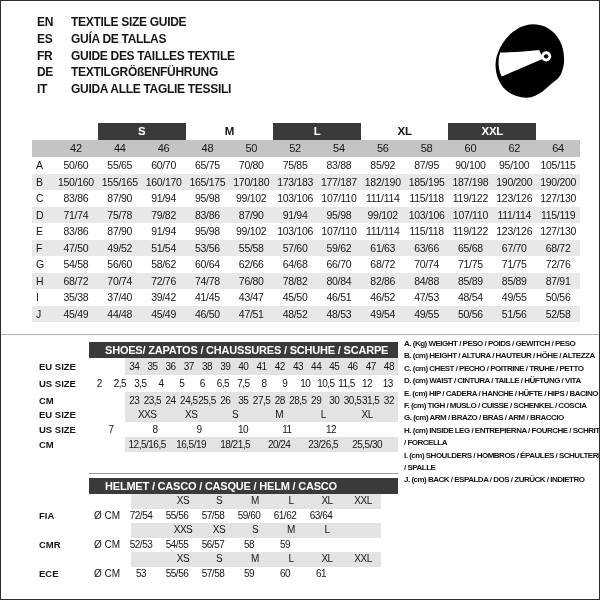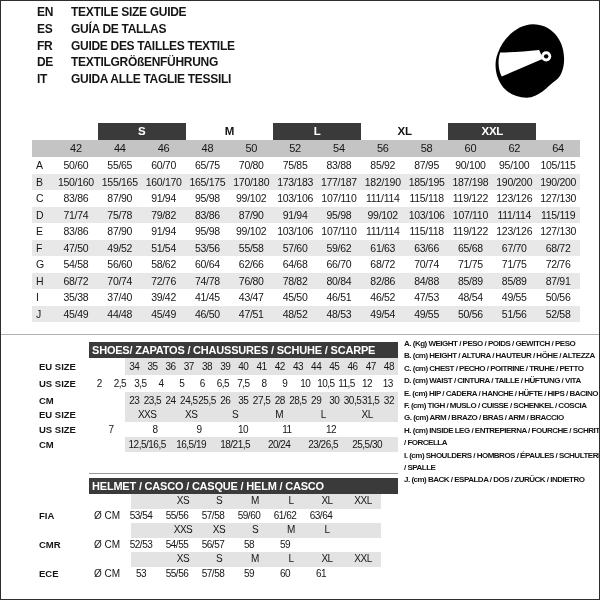--- a/index.html
+++ b/index.html
@@ -4,21 +4,21 @@
 <style>
   * { margin:0; padding:0; box-sizing:border-box; }
   html,body { width:600px; height:600px; }
   body {
     font-family:"Liberation Sans", sans-serif;
     background:#ffffff; color:#151515;
     position:relative; overflow:hidden;
     border:1px solid #2e2e2e;
   }
   
-  .lang-block { position:absolute; top:3px; left:36px; }
+  .lang-block { position:absolute; top:13px; left:36px; }
   .lang-row { display:flex; font-weight:700; font-size:12px; line-height:16.8px; letter-spacing:-0.3px; }
   .lang-code { width:34px; }
   
   .helmet-svg { position:absolute; top:14px; left:489px; width:78px; height:92px; }
   
   .textile { position:absolute; left:31px; top:122px; width:548px; }
   .t-row { display:grid; grid-template-columns:22px repeat(12,1fr); height:16.5px; line-height:16.5px; font-size:10.5px; letter-spacing:-0.3px; }
   .t-row.alt { background:#e8e8e8; }
   .t-head { height:17px; line-height:17px; }
   .t-band { height:17px; line-height:17px; background:#c4c4c4; font-size:11px; }
@@ -26,21 +26,21 @@
   .t-letter { text-align:left; padding-left:4px; }
   .t-size { grid-column:span 2; text-align:center; font-weight:700; font-size:11.5px; }
   .t-size.dark { background:#3a3a3a; color:#fff; }
   
   .sep { position:absolute; left:0; right:0; top:333px; height:1px; background:#b2b2b2; }
   .gloves-underline { position:absolute; left:88px; width:309px; top:472px; height:1px; background:#9a9a9a; }
   
   .subtable { position:absolute; left:31px; width:366px; }
   .srow { display:flex; }
   .srow-label { width:57px; font-weight:700; font-size:9.5px; padding-left:7px; white-space:nowrap; }
-  .bar { width:309px; height:16px; line-height:16px; background:#3a3a3a; color:#fff; font-weight:700; font-size:11px; letter-spacing:-0.2px; padding-left:3px; white-space:nowrap; }
+  .bar { width:309px; height:16px; line-height:16px; background:#3a3a3a; color:#fff; font-weight:700; font-size:11px; letter-spacing:-0.2px; padding-left:16px; white-space:nowrap; }
   .srow-vals { display:grid; font-size:10px; letter-spacing:-0.5px; }
   .srow-vals.shaded { background:#e3e3e3;margin-left:42px; }
   .srow-vals .v { text-align:center; white-space:nowrap; }
   .shoes-vals  { width:309px; grid-template-columns:repeat(15,1fr); }
   .gloves-vals { width:309px; grid-template-columns:repeat(6,44px); }
   .helm-vals   { width:250px; grid-template-columns:34px repeat(6,36px); }
   .helm-vals .unit { text-align:left; padding-left:5px; letter-spacing:0; }
   #shoes  .srow { height:17px; line-height:17px; } #shoes .srow.barrow { height:16px; }
   #gloves .srow { height:15px; line-height:15px; } #gloves .srow.barrow { height:16px; }
   #helmet .srow { height:14.5px; line-height:14.5px; } #helmet .srow.barrow { height:16px; }
@@ -388,21 +388,21 @@
           <div class="v">M</div>
           <div class="v">L</div>
           <div class="v">XL</div>
           <div class="v">XXL</div>
         </div>
       </div>
       <div class="srow">
         <div class="srow-label">FIA</div>
         <div class="srow-vals helm-vals">
           <div class="v unit">Ø CM</div>
-          <div class="v">53/54</div>
+          <div class="v">72/54</div>
           <div class="v">55/56</div>
           <div class="v">57/58</div>
           <div class="v">59/60</div>
           <div class="v">61/62</div>
           <div class="v">63/64</div>
         </div>
       </div>
       <div class="srow">
         <div class="srow-label"></div>
         <div class="srow-vals helm-vals shaded sizeface">

